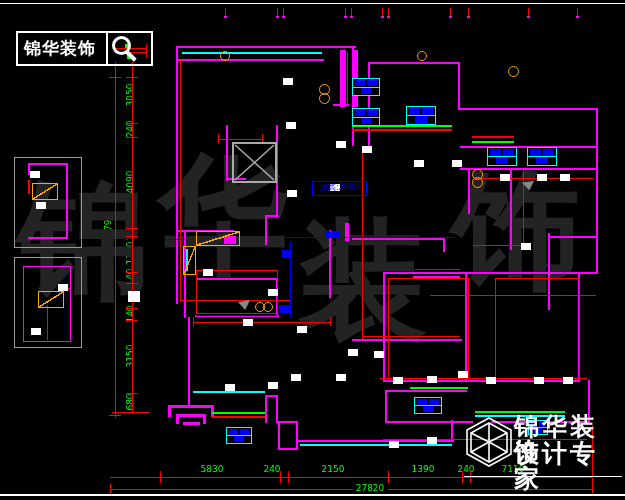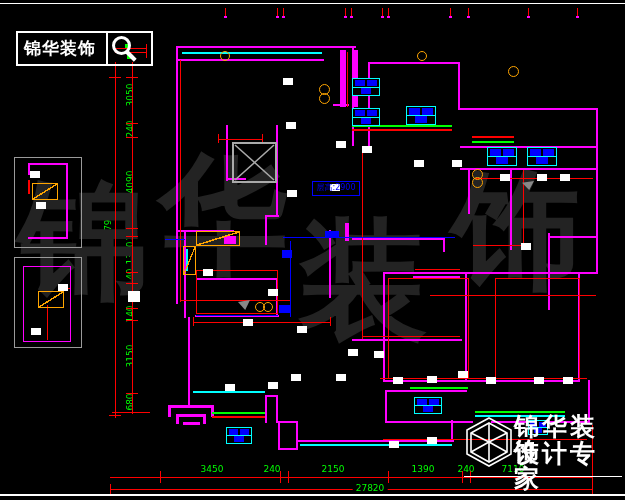--- a/index.html
+++ b/index.html
@@ -26,21 +26,21 @@
   #watermark span{position:absolute;font-size:130px;font-weight:bold;color:#232323;line-height:1;z-index:1;}
   #promo{position:absolute;left:18px;top:12px;color:#fff;font-size:14px;font-weight:bold;letter-spacing:1px;z-index:7;}
   #searchbox{position:absolute;left:16px;top:31px;width:133px;height:31px;border:2px solid #fff;z-index:7;}
   #searchbrand{position:absolute;left:6px;top:4px;color:#fff;font-size:17px;font-weight:bold;letter-spacing:1px;}
   #searchdivider{position:absolute;left:88px;top:0;width:2px;height:31px;background:#fff;}
   #magcircle{position:absolute;left:94px;top:3px;width:13px;height:13px;border:3px solid #fff;border-radius:50%;}
   #maghandle{position:absolute;left:111px;top:17px;width:4px;height:12px;background:#fff;transform:rotate(-45deg);}
   #footer-brand1,#footer-brand2{position:absolute;color:#fff;font-weight:bold;font-size:25px;letter-spacing:3px;line-height:1;z-index:8;}
   #footer-site{position:absolute;color:#fff;font-weight:bold;font-size:11.5px;letter-spacing:.5px;z-index:8;}
   #annot{position:absolute;left:312px;top:181px;width:46px;height:13px;border:1px solid #0000ff;
-         color:#0000ff;font-size:8px;line-height:12px;text-align:center;z-index:4;overflow:hidden;}
+         color:#0000ff;font-size:8px;line-height:12px;z-index:4;overflow:hidden;padding-left:7px;}
   svg{position:absolute;}
 </style>
 </head>
 <body>
 
 <div id="stage">
 
   <div id="watermark">
     <span style="left:18px;top:175px">锦</span>
     <span style="left:158px;top:150px">华</span>
@@ -329,21 +329,21 @@
 
   <div id="annot">层高:2900</div>
 
   <div id="searchbox">
     <span id="searchbrand">锦华装饰</span>
     <span id="searchdivider"></span>
     <span id="magcircle"></span>
     <span id="maghandle"></span>
   </div>
 
-  <span class="hlab" style="left:212px;top:464px">3450</span>
+  <span class="hlab" style="left:212px;top:464px">5830</span>
   <span class="hlab" style="left:272px;top:464px">240</span>
   <span class="hlab" style="left:333px;top:464px">2150</span>
   <span class="hlab" style="left:423px;top:464px">1390</span>
   <span class="hlab" style="left:466px;top:464px">240</span>
   <span class="hlab" style="left:513px;top:464px">7110</span>
   <span class="hlab tlab" style="left:370px;top:483px">27820</span>
 
   <span class="vlab" style="left:130px;top:95px">3050</span>
   <span class="vlab" style="left:130px;top:129px">240</span>
   <span class="vlab" style="left:130px;top:182px">4090</span>

